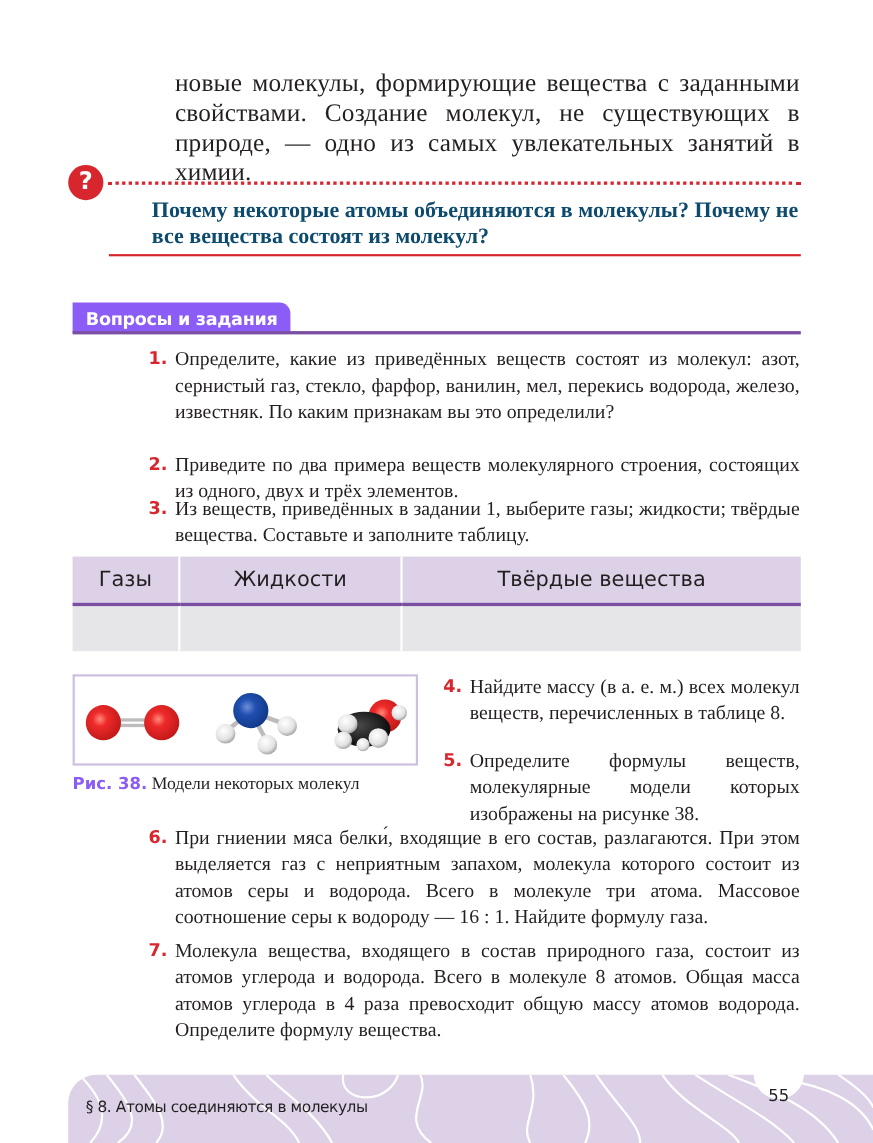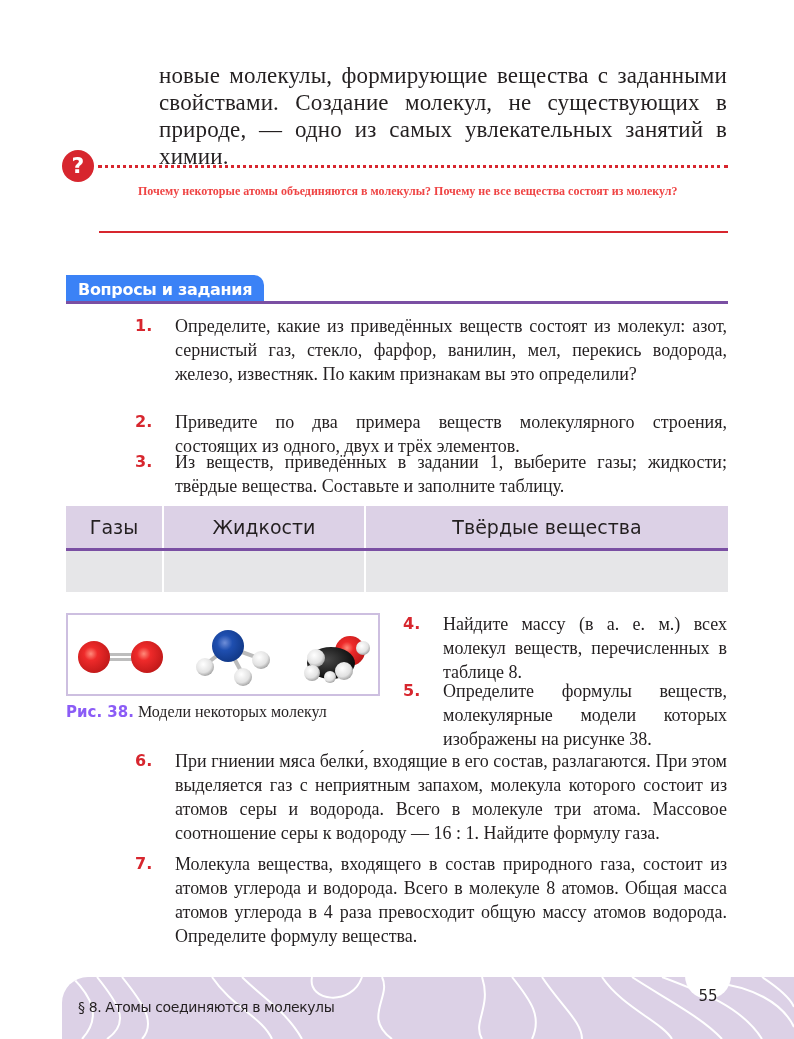--- a/index.html
+++ b/index.html
@@ -21,44 +21,44 @@
     background:#d7262e; color:#fff; font-family:"DejaVu Sans", sans-serif;
     font-weight:bold; font-size:22px; line-height:32px; text-align:center;
   }
   .q-dots {
     position:absolute; left:36px; top:17px; right:0; height:0;
     border-top:3px dotted #d7262e;
   }
   .q-text {
     position:absolute; left:76px; top:31px; width:590px;
     font-family:"Liberation Serif", serif; font-weight:bold;
-    font-size:12px; line-height:24px; color:#ef4444;
+    font-size:20px; line-height:24px; color:#0c4a6e;
   }
   .q-line {
     position:absolute; left:37px; top:83px; right:0; height:2px; background:#d7262e;
   }
   .section-tab {
     position:absolute; left:66px; top:275px; height:28px; padding:0 12px 0 12px;
-    background:#3b82f6; color:#fff; border-radius:0 10px 0 0;
+    background:#8b5cf6; color:#fff; border-radius:0 10px 0 0;
     font-family:"DejaVu Sans", sans-serif; font-weight:bold; font-size:16px;
     line-height:29px; letter-spacing:-0.3px;
   }
   .section-rule {
     position:absolute; left:66px; top:301px; width:662px; height:3px; background:#7a4fa3;
   }
   .task {
     position:absolute; left:135px; width:592px;
     font-family:"Liberation Serif", serif;
     font-size:18px; line-height:24px; text-align:justify; color:#231f20;
   }
   .task .num {
     position:absolute; left:0; top:0; color:#d7262e;
     font-family:"DejaVu Sans", sans-serif; font-weight:bold; font-size:16px;
   }
-  .task .txt { display:block; margin-left:40px; }
+  .task .txt { display:block; margin-left:24px; }
   .task.narrow { left:403px; width:324px; }
   table.sheet {
     position:absolute; left:66px; top:506px; width:662px; border-collapse:collapse;
   }
   table.sheet th {
     background:#dcd1e6; height:40px; font-weight:normal;
     font-family:"DejaVu Sans", sans-serif; font-size:19px; color:#231f20;
     border-bottom:3px solid #7a4fa3; border-left:2px solid #fff;
   }
   table.sheet td {

